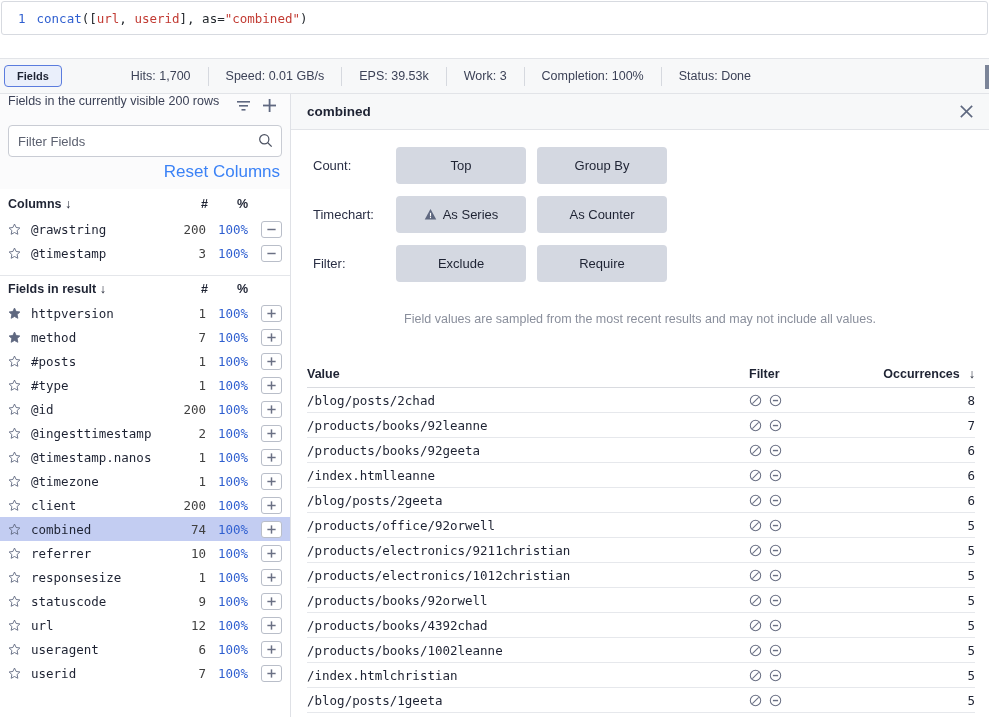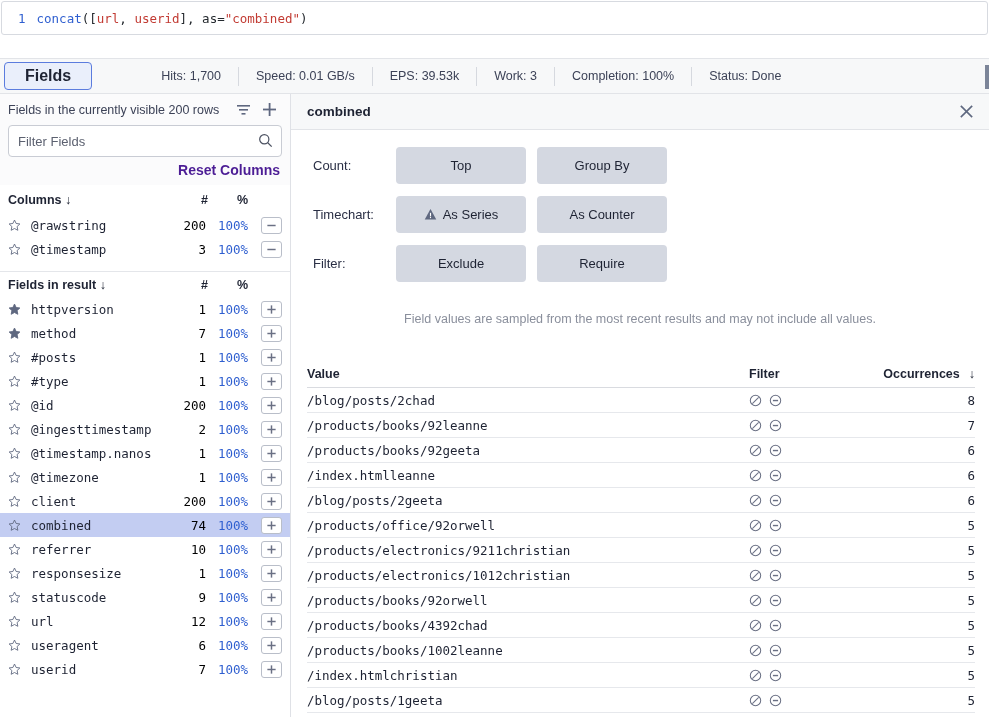--- a/index.html
+++ b/index.html
@@ -38,25 +38,25 @@
     top: 58px; left: 0; right: 0;
     height: 36px;
     background: #f7f8f9;
     border-top: 1px solid #e2e4e8;
     border-bottom: 1px solid #e2e4e8;
     display: flex;
     align-items: center;
   }
   #fields-tab {
     margin-left: 4px;
-    padding: 4px 20px;
+    padding: 4px 12px;
     border: 1px solid #5b7cde;
     border-radius: 4px;
     background: #eaeffb;
-    font-size: 16px;
+    font-size: 11px;
     font-weight: 700;
     color: #1e2333;
     cursor: pointer;
   }
   .stat-group { display: flex; align-items: center; margin-left: 52px; justify-content: flex-end; }
   .stat { font-size: 12.5px; color: #3c4257; padding: 0 17px; white-space: nowrap; }
   .stat-sep { width: 1px; height: 19px; background: #d6d9df; }
   #rail-right {
     position: absolute; right: 0; top: 6px;
     width: 4px; height: 24px; background: #7c8599;
@@ -72,21 +72,21 @@
   
   #sidebar {
     width: 291px;
     border-right: 1px solid #dfe1e6;
     background: #fff;
     display: flex; flex-direction: column;
     overflow: hidden;
   }
   #sidebar-top { padding: 0 8px; background: #fbfbfc; }
   #sidebar-caption-row {
-    display: flex; align-items: center;
+    display: flex; 
     height: 31px;
   }
   #sidebar-caption { font-size: 12.5px; color: #3c4257; flex: 1; }
   .hdr-icon { width: 26px; height: 22px; display: flex; align-items: center;
               justify-content: center; cursor: pointer; }
   #filter-input-wrap {
     position: relative;
     height: 32px;
     border: 1px solid #c9ccd4;
     border-radius: 4px;
@@ -94,22 +94,22 @@
     display: flex; align-items: center;
   }
   #filter-input {
     border: none; outline: none; background: transparent;
     flex: 1; height: 100%; padding: 0 28px 0 9px;
     font-family: "Liberation Sans", sans-serif; font-size: 13px; color: #a21caf;
   }
   #filter-input::placeholder { color: #5c6170; }
   #search-icon-box { position: absolute; right: 8px; top: 7px; }
   #reset-columns {
-    text-align: right; font-size: 14px; color: #4c1d95;
-    padding: 5px 2px 7px 0; cursor: pointer; font-weight: bold;
+    text-align: right; font-size: 17px; color: #3b82f6;
+    padding: 5px 2px 7px 0; cursor: pointer;
   }
 
   #sidebar-scroll { flex: 1; overflow: hidden; background: #fff; }
   .sec-header {
     display: flex; align-items: center;
     height: 26px; padding: 0 8px;
     font-size: 12.5px; font-weight: 700; color: #1e2333;
     border-top: 1px solid #e4e6ea;
     margin-top: 2px;
   }
@@ -121,21 +121,21 @@
   .field-row {
     display: flex; align-items: center;
     height: 24px; padding: 0 8px;
     font-family: "DejaVu Sans Mono", monospace;
     font-size: 12.5px; color: #1e2333;
     cursor: pointer;
   }
   .field-row.selected { background: #c3cdf2; }
   .star { width: 19px; flex: none; display: flex; align-items: center; }
   .fname { flex: 1; padding-left: 4px; }
-  .fhash { width: 42px; text-align: right; color: #000000; }
+  .fhash { width: 42px; text-align: right; color: #404040; }
   .fpct  { width: 42px; text-align: right; color: #2f5fd0; padding-left: 4px; }
   .fbtn-cell { width: 34px; display: flex; justify-content: flex-end; }
   .pmbtn {
     width: 21px; height: 17px;
     border: 1px solid #b9bec9; border-radius: 3px;
     background: #fff; display: flex; align-items: center; justify-content: center;
     cursor: pointer;
   }
   .pmbtn svg { display: block; }
 

